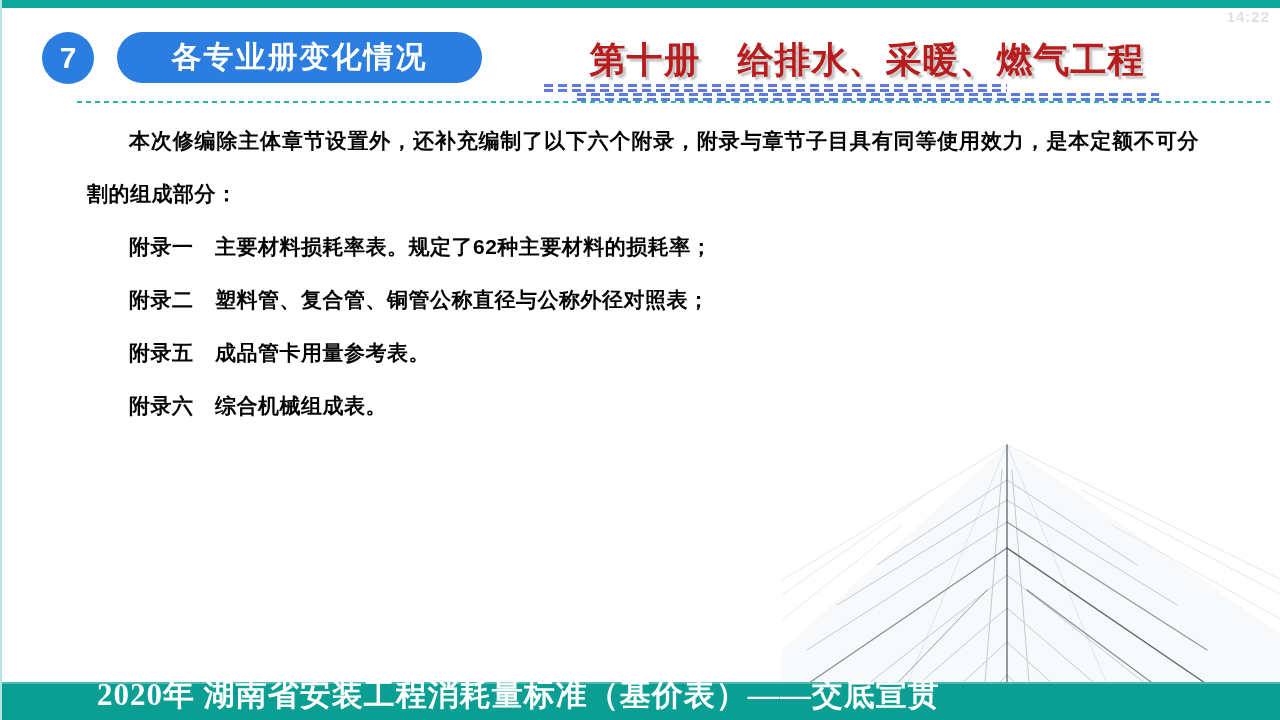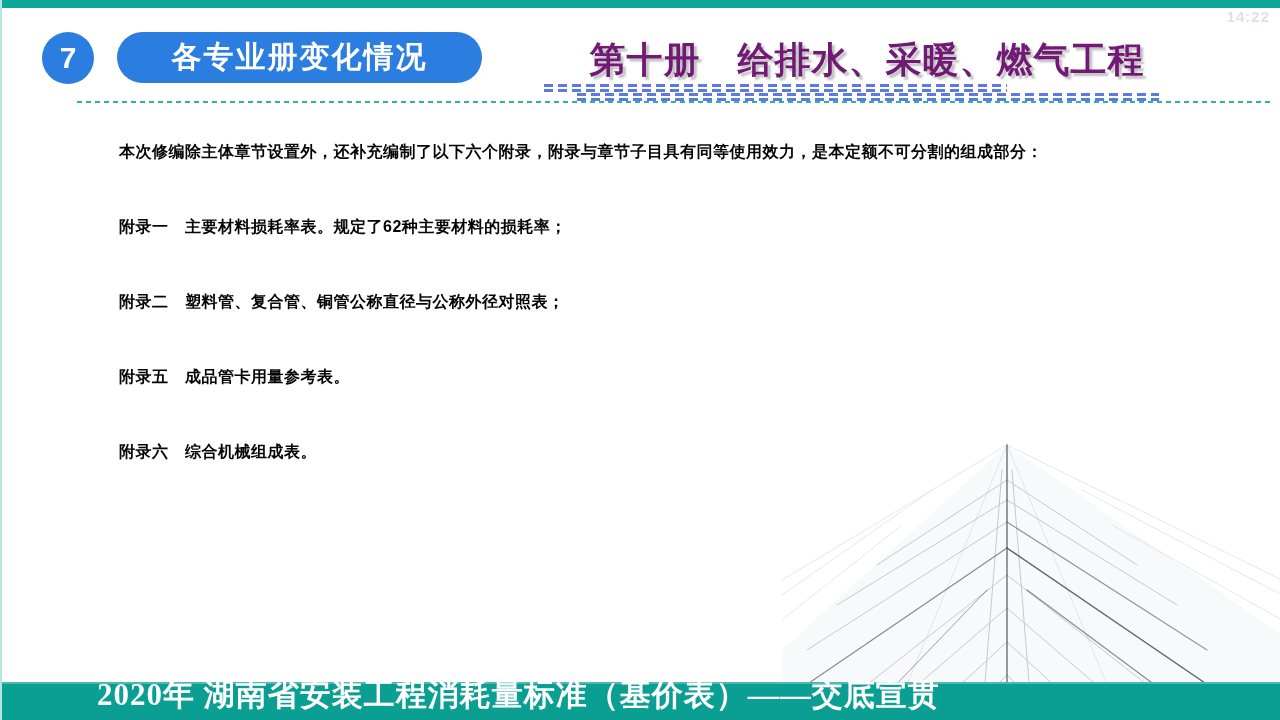--- a/index.html
+++ b/index.html
@@ -45,21 +45,21 @@
     color: #ffffff;
     font-size: 30px; font-weight: bold;
     letter-spacing: 2px;
     display: flex; align-items: center; justify-content: center;
   }
   .slide-title {
     position: absolute; left: 540px; top: 36px;
     width: 650px; height: 46px;
     text-align: center;
     font-size: 36px; font-weight: bold;
-    color: #701a75;
+    color: #b91c1c;
     letter-spacing: 1px;
     text-shadow: 3px 3px 2px rgba(120,120,120,0.45);
     white-space: nowrap;
   }
   .blue-dashes {
     position: absolute; height: 8px;
     background-image:
       repeating-linear-gradient(90deg, var(--dash-blue, #5e7ae2) 0 9px, transparent 9px 14px),
       repeating-linear-gradient(90deg, var(--dash-blue, #5e7ae2) 0 9px, transparent 9px 14px);
     background-size: 100% 3px, 100% 3px;
@@ -73,22 +73,22 @@
     width: 1197px; height: 2px;
     background: repeating-linear-gradient(90deg, var(--dash-teal, #2cb4a3) 0 5px, transparent 5px 9px);
   }
   .body-text {
     position: absolute; left: 85px; top: 114px;
     width: 1112px;
     color: #050505;
   }
   .body-text p {
     margin: 0;
-    font-size: 16px; font-weight: bold;
-    line-height: 75px;
+    font-size: 21px; font-weight: bold;
+    line-height: 53px;
     text-align: justify;
     text-indent: 2em;
     letter-spacing: 0.5px;
   }
   .footer-bar {
     position: absolute; left: 0; bottom: 0;
     width: 100%; height: 38px;
     background: var(--footer-teal, #0b9f94);
     border-top: 2px solid rgba(255,255,255,0.28);
     box-sizing: border-box;

